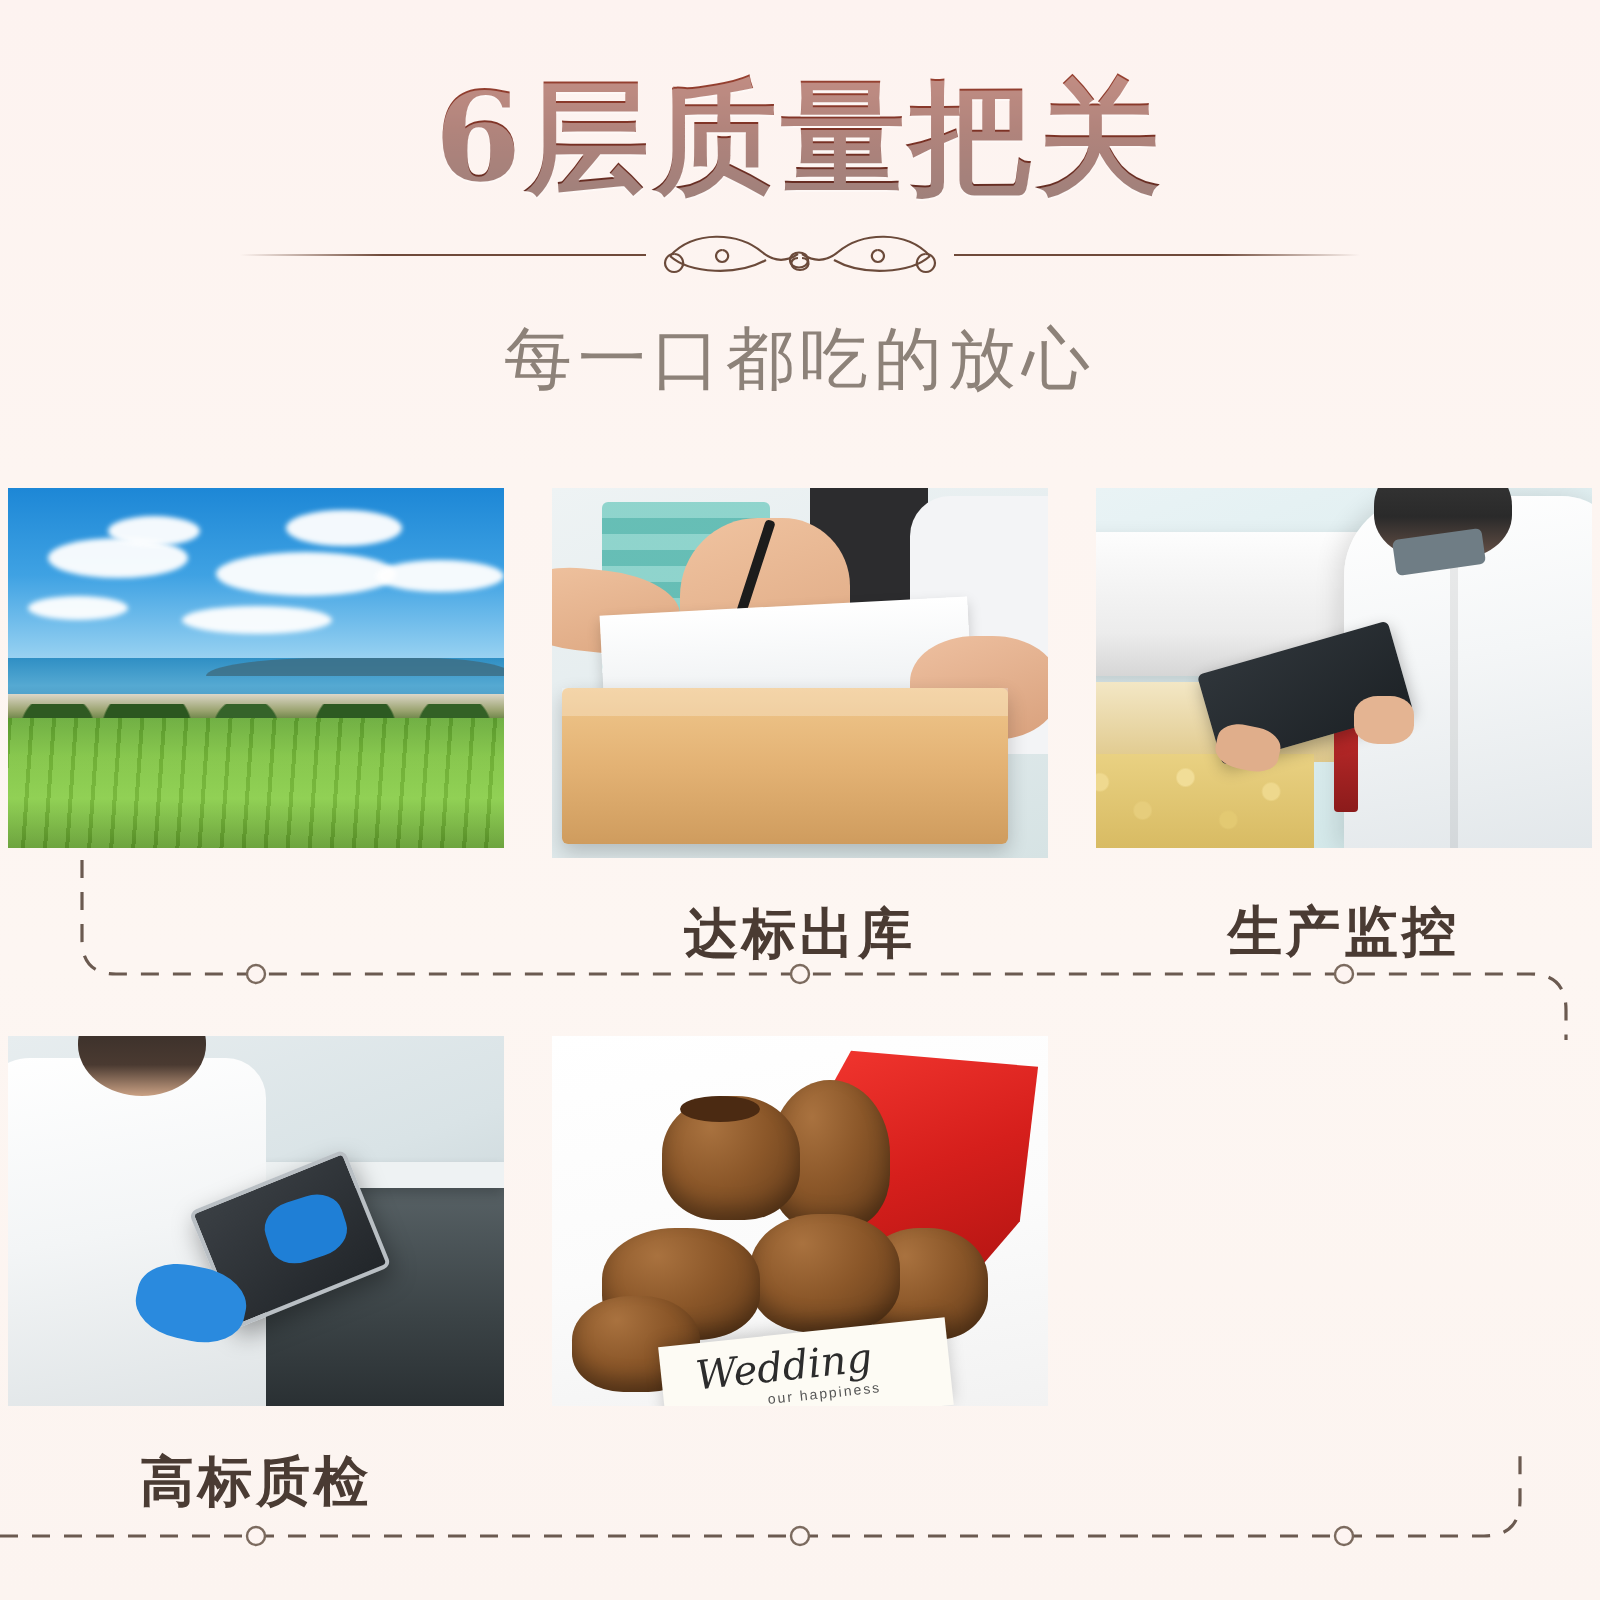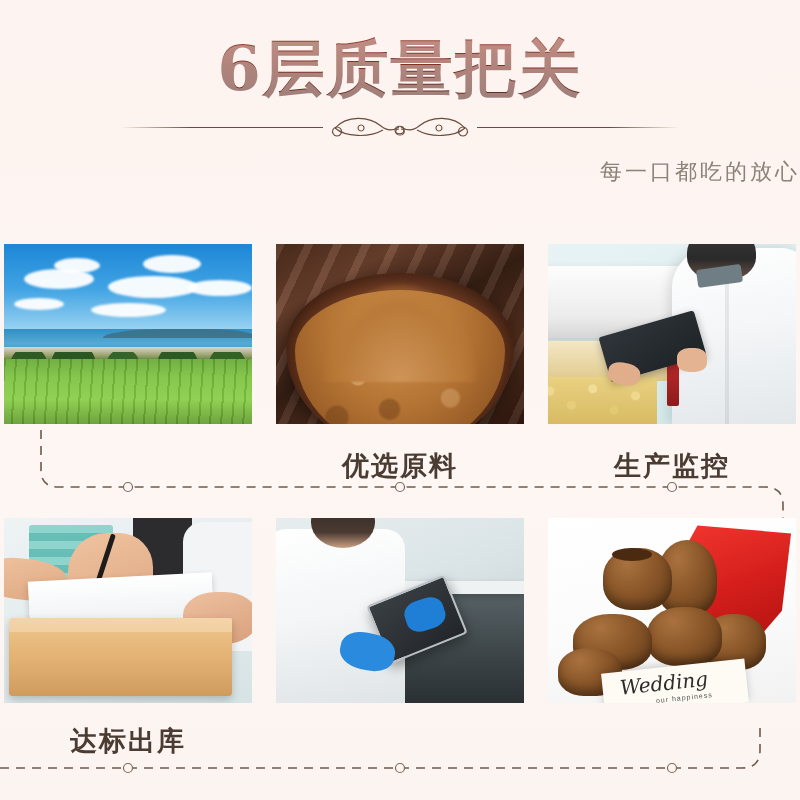--- a/index.html
+++ b/index.html
@@ -42,22 +42,22 @@
     flex: 1 1 auto; height: 1px;
     background: linear-gradient(90deg, rgba(122,83,66,0) 0%, #6f4a3a 35%, #6f4a3a 100%);
   }
   .divider .rule.right {
     background: linear-gradient(270deg, rgba(122,83,66,0) 0%, #6f4a3a 35%, #6f4a3a 100%);
   }
   .divider .ornament { flex: 0 0 auto; width: 150px; height: 28px; margin: 0 2px; }
 
   .subtitle {
     position: absolute; top: 157px; left: 0; width: 800px;
-    text-align: right;
-    font-size: 22px;
+    text-align: center;
+    font-size: 34px;
     letter-spacing: 3px;
     color: #8d8279;
     font-family: "DejaVu Sans", "Liberation Sans", sans-serif;
   }
 
   
   .dash-layer { position: absolute; top: 0; left: 0; width: 800px; height: 800px; pointer-events: none; }
 
   
   .grid {
@@ -302,32 +302,38 @@
           <div class="town"></div>
           <div class="treeline"></div>
           <div class="field">
               <div class="rows"></div>
             </div>
         </div>
         <div class="img-frame"></div>
       </div>
     </div>
 
-    <div class="cell row1">
-      <div class="thumb">
-        <div class="scene">
-          <div class="cocoa-bg"></div>
-          <div class="bowl">
-            <div class="powder"></div>
-            <div class="mound"></div>
-          </div>
-        </div>
-        <div class="img-frame"></div>
-      </div>
-      <div class="caption">优选原料</div>
+
+    <div class="cell row2">
+      <div class="thumb">
+        <div class="scene">
+          <div class="ship-bg"></div>
+          <div class="ship-win"></div>
+          <div class="ship-dark"></div>
+          <div class="ship-person"></div>
+          <div class="arm2"></div>
+          <div class="arm"></div>
+          <div class="pen"></div>
+          <div class="paper"></div>
+          <div class="arm3"></div>
+          <div class="box"></div>
+        </div>
+        <div class="img-frame"></div>
+      </div>
+      <div class="caption">达标出库</div>
     </div>
 
     <div class="cell row1">
       <div class="thumb">
         <div class="scene">
           <div class="fac-bg"></div>
           <div class="fac-machine"></div>
           <div class="fac-machine2"></div>
           <div class="grain"></div>
           <div class="coat"></div>
@@ -339,51 +345,33 @@
           <div class="hand-b"></div>
         </div>
         <div class="img-frame"></div>
       </div>
       <div class="caption">生产监控</div>
     </div>
 
     <div class="cell row2">
       <div class="thumb">
         <div class="scene">
-          <div class="ship-bg"></div>
-          <div class="ship-win"></div>
-          <div class="ship-dark"></div>
-          <div class="ship-person"></div>
-          <div class="arm2"></div>
-          <div class="arm"></div>
-          <div class="pen"></div>
-          <div class="paper"></div>
-          <div class="arm3"></div>
-          <div class="box"></div>
-        </div>
-        <div class="img-frame"></div>
-      </div>
-      <div class="caption">达标出库</div>
-    </div>
-
-    <div class="cell row2">
-      <div class="thumb">
-        <div class="scene">
           <div class="qc-bg"></div>
           <div class="qc-bench"></div>
           <div class="qc-shelf"></div>
           <div class="qc-coat"></div>
 
           <div class="qc-head"></div>
           <div class="qc-tablet"></div>
           <div class="glove-a"></div>
           <div class="glove-b"></div>
         </div>
         <div class="img-frame"></div>
       </div>
+      <div class="caption">高标质检</div>
     </div>
 
     <div class="cell row2">
       <div class="thumb">
         <div class="scene">
           <div class="choc-bg"></div>
           <div class="ribbon"></div>
           <div class="choc ch2"></div>
           <div class="choc ch1"></div>
           <div class="choc-drip"></div>

